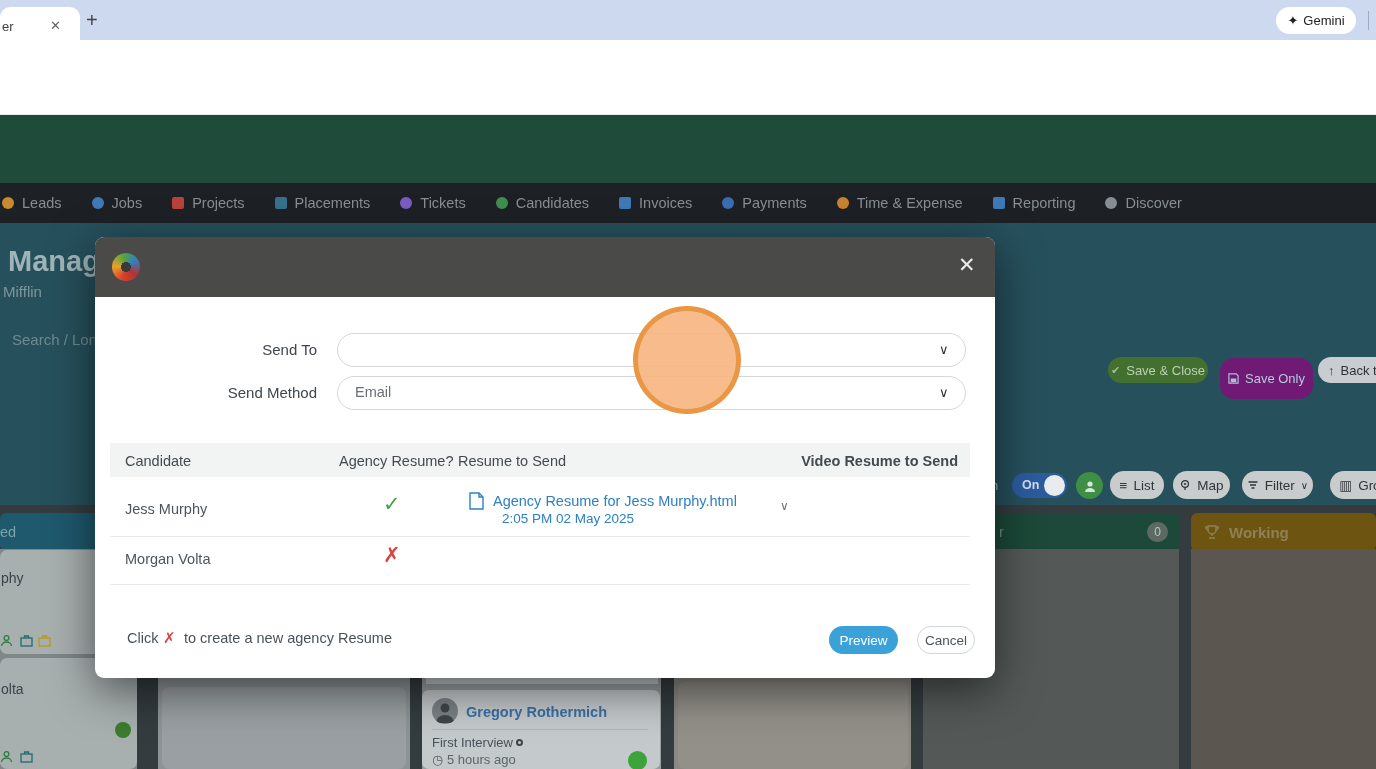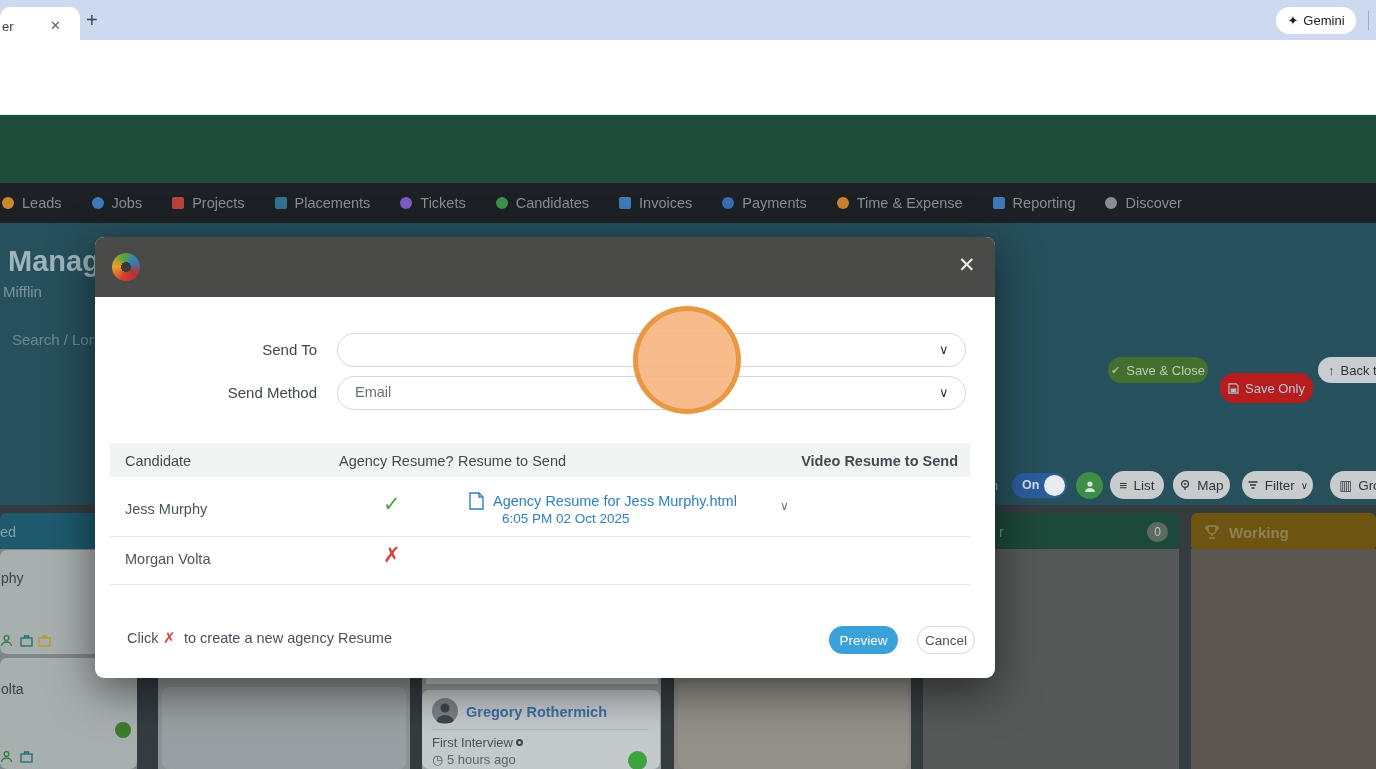--- a/index.html
+++ b/index.html
@@ -62,21 +62,21 @@
   .nav-ic { width:12px; height:12px; display:inline-block; flex:0 0 auto; }
   .nav-ic.round { border-radius:50%; } .nav-ic.square { border-radius:2px; }
 
   
   .pagebg { left:0; top:223px; width:1376px; height:282px; background:#26505c; }
   .pg-title { left:8px; top:245px; font-size:29px; font-weight:bold; color:#9fb4b9; }
   .pg-sub { left:3px; top:283px; font-size:15px; color:#7d969b; }
   .pg-search { left:12px; top:331px; font-size:15px; color:#6d8a91; }
   .btn-pill { border-radius:14px; font-size:13px; display:flex; align-items:center; justify-content:center; gap:6px; white-space:nowrap; cursor:pointer; }
   .btn-savec { left:1108px; top:357px; width:100px; height:26px; background:#44702f; color:#bccfb4; }
-  .btn-saveo { left:1220px; top:373px; width:93px; height:30px; background:#b91c1c; color:#b3cbdb; }
+  .btn-saveo { left:1220px; top:358px; width:93px; height:41px; background:#701a75; color:#b3cbdb; }
   .btn-back { left:1318px; top:357px; width:70px; height:26px; background:#c9ccd1; color:#2e3338; justify-content:flex-start; padding-left:10px; }
   .tgl-prefix { left:991px; top:478px; font-size:13px; color:#9fb3ba; }
   .toggle { left:1012px; top:473px; width:55px; height:25px; border-radius:13px; background:#2c5c9e; cursor:pointer; }
   .toggle-text { left:1022px; top:478px; font-size:12.5px; color:#d5dfec; font-weight:bold; }
   .toggle-knob { left:1044px; top:475px; width:21px; height:21px; border-radius:50%; background:#e9ecef; }
   .btn-person { left:1076px; top:472px; width:27px; height:27px; border-radius:50%; background:#3f8e45; display:flex; align-items:center; justify-content:center; cursor:pointer; }
   .tool-pill { top:471px; height:28px; background:#c9cccd; border-radius:14px; color:#303538; font-size:13.5px;
     display:flex; align-items:center; justify-content:center; gap:6px; cursor:pointer; white-space:nowrap; }
   .tp-list { left:1110px; width:54px; } .tp-map { left:1173px; width:57px; }
   .tp-filter { left:1242px; width:71px; } .tp-group { left:1330px; width:60px; }
@@ -501,21 +501,21 @@
     <span class="abs th th4">Video Resume to Send</span>
 
     <span class="abs cell-name" style="top:264px">Jess Murphy</span>
     <span class="abs mark mark-check" style="top:255px">✓</span>
     <span class="abs doc-ic">
       <svg width="15" height="18" viewBox="0 0 15 18">
           <path d="M1 1h9l4 4v12H1z" fill="none" stroke="#2e80c3" stroke-width="1.4"></path>
           <path d="M10 1v4h4" fill="none" stroke="#2e80c3" stroke-width="1.4"></path>
         </svg></span>
     <a class="abs res-link">Agency Resume for Jess Murphy.html</a>
-    <span class="abs res-time">6:05 PM 02 Oct 2025</span>
+    <span class="abs res-time">2:05 PM 02 May 2025</span>
     <span class="abs row-chev">∨</span>
     <div class="abs rdiv" style="top:299px"></div>
 
     <span class="abs cell-name" style="top:314px">Morgan Volta</span>
     <span class="abs mark mark-cross" style="top:306px">✗</span>
     <div class="abs rdiv" style="top:347px"></div>
 
     <span class="abs hint hint-click">Click</span>
     <span class="abs hint hint-x">✗</span>
     <span class="abs hint hint-rest">to create a new agency Resume</span>

